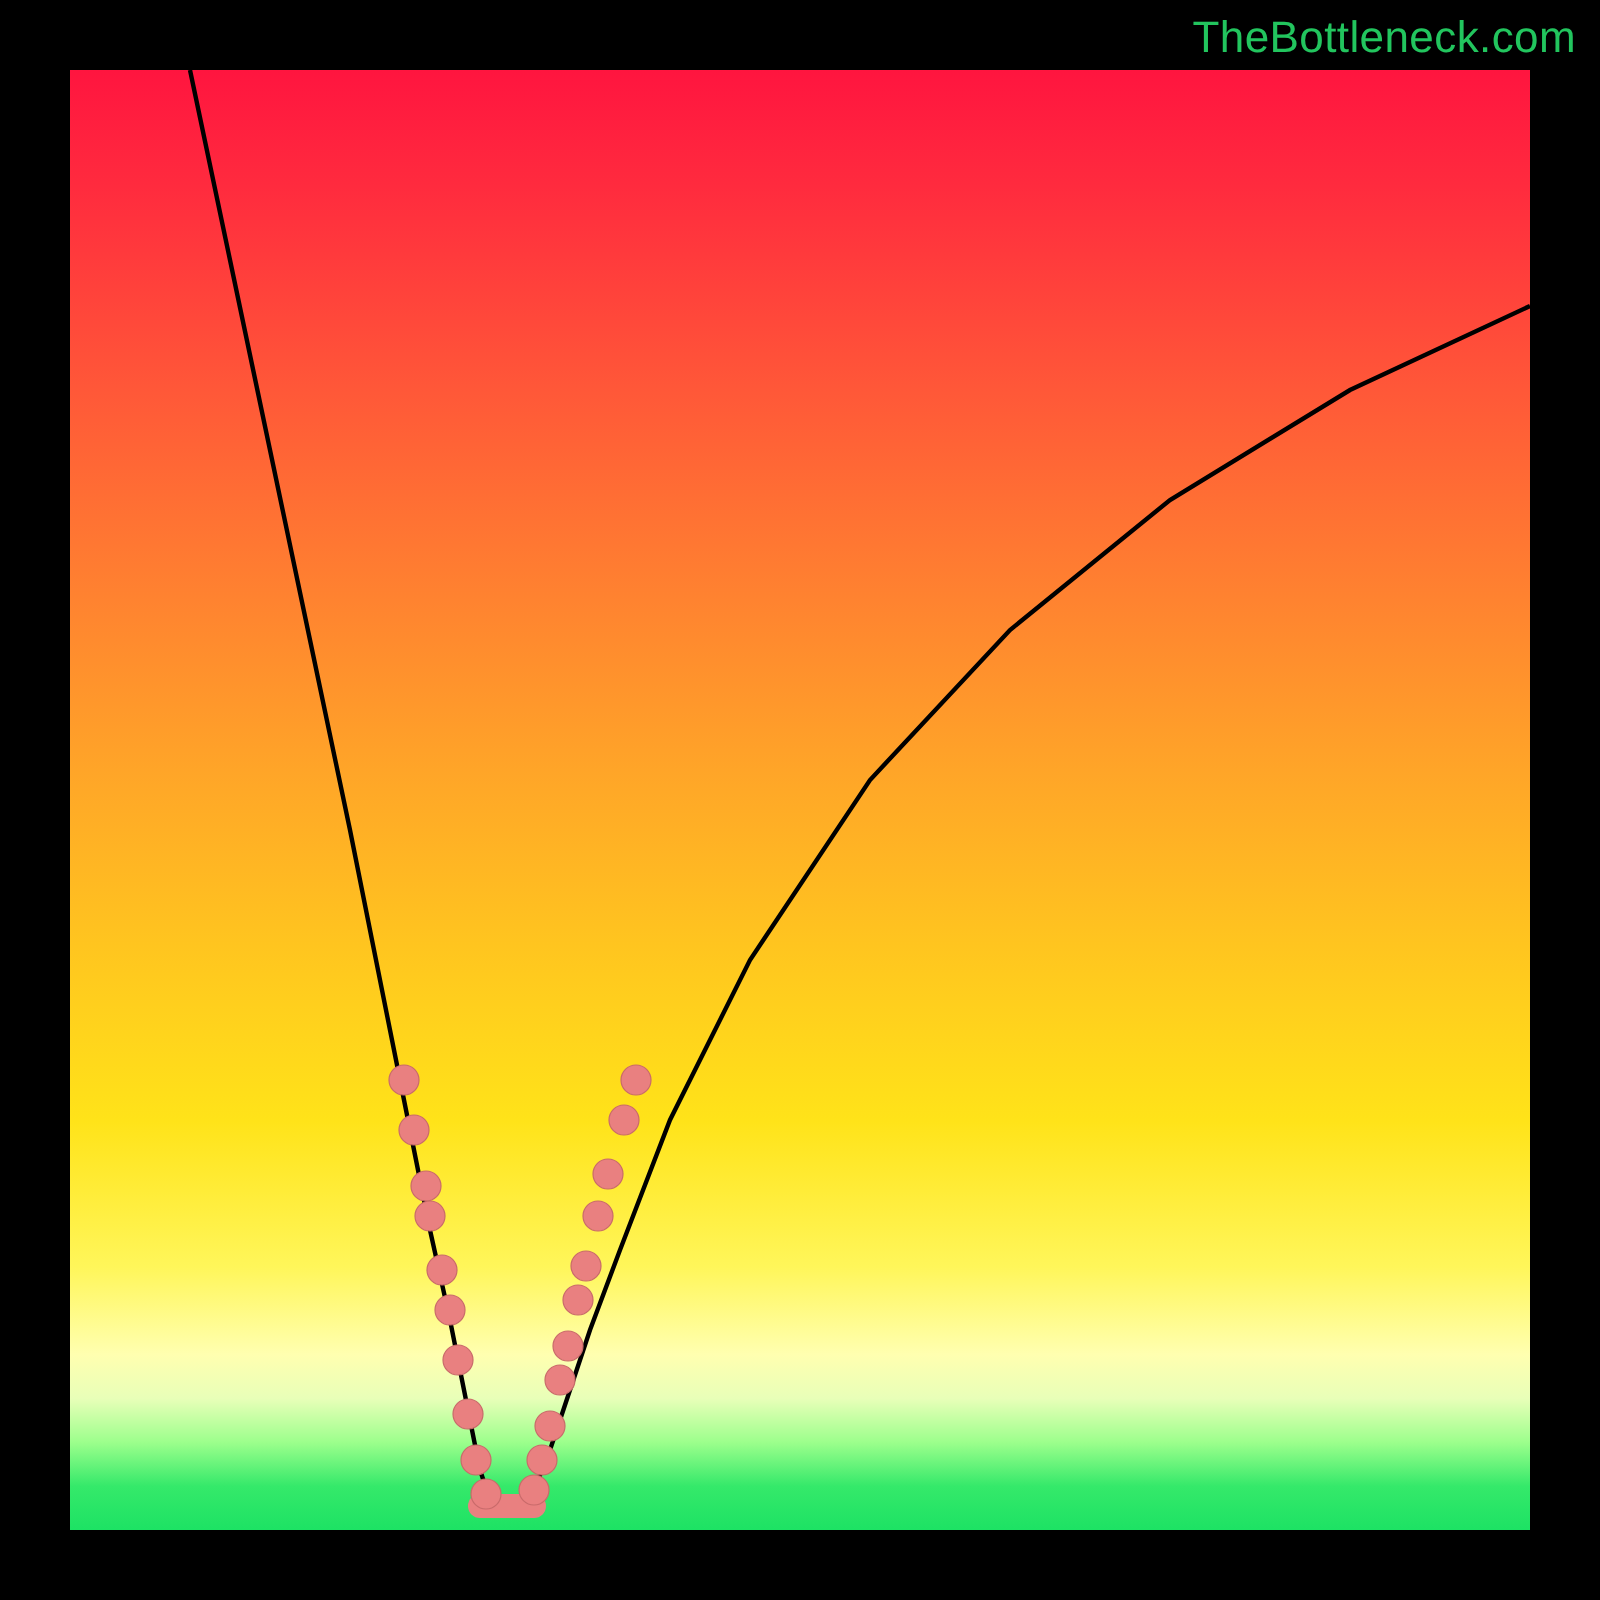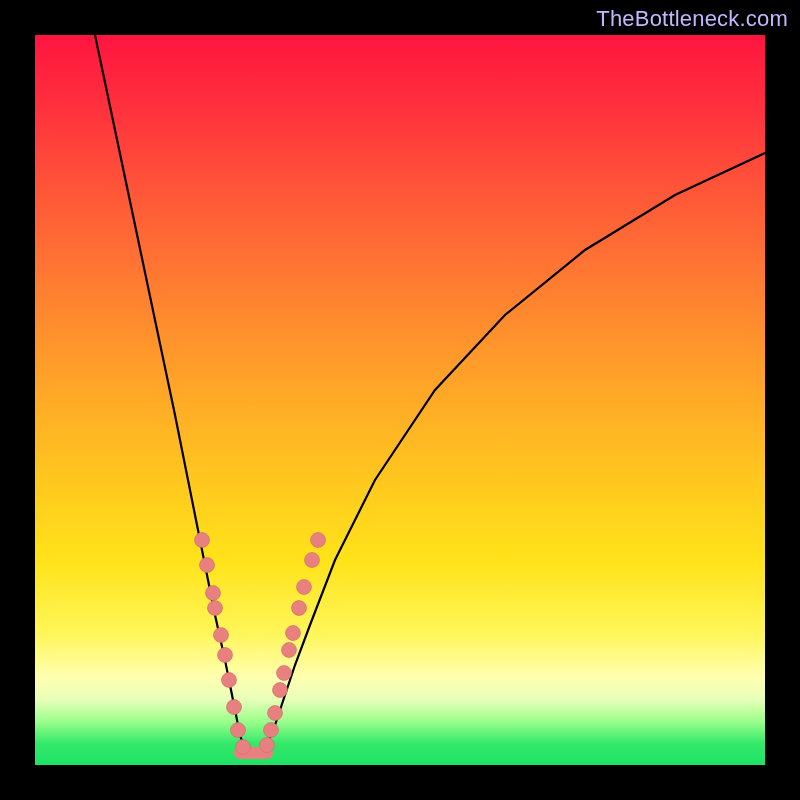--- a/index.html
+++ b/index.html
@@ -40,21 +40,21 @@
       #e8ffb8 91%,
       #9cff8c 94%,
       #35e96a 97%,
       #1de264 100%
     );
   }
   .watermark {
     position: absolute;
     top: 6px;
     right: 12px;
-    color: #c4b5fd;
+    color: #22c55e;
     font-size: 22px;
     font-weight: 500;
     letter-spacing: 0.2px;
     user-select: none;
   }
   svg.curve {
     position: absolute;
     left: 0;
     top: 0;
     width: 730px;

